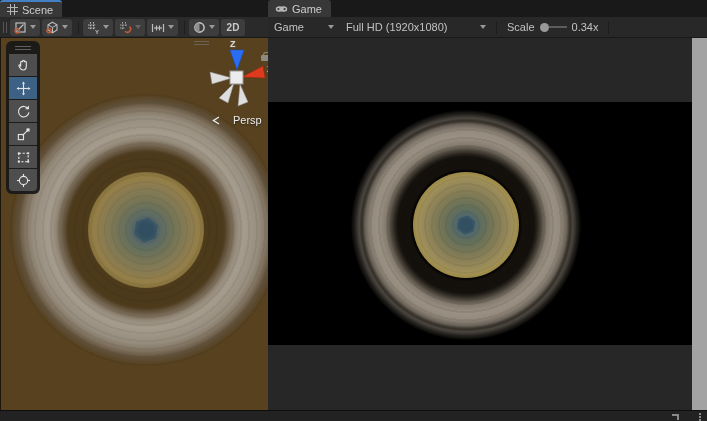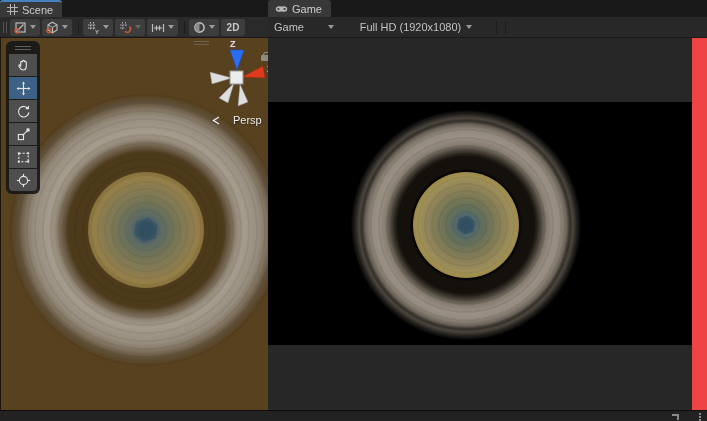--- a/index.html
+++ b/index.html
@@ -1,18 +1,18 @@
 <!DOCTYPE html>
 <html><head>
 <meta charset="utf-8">
 <style>
   * { margin:0; padding:0; box-sizing:border-box; }
   html,body { width:707px; height:421px; background:#1e1e1e; overflow:hidden; }
   body { font-family:"Liberation Sans", sans-serif; -webkit-font-smoothing:antialiased; }
-  .root { position:relative; width:707px; height:421px; background:#ef4444;text-decoration:underline; }
+  .root { position:relative; width:707px; height:421px; background:#a3a3a3;text-decoration:underline; }
 
   
   .panel { position:absolute; top:0; height:410px; }
   .panel-scene { left:0; width:283px; border-right:1px solid #111; }
   .panel-game  { left:268px; width:494px; }
 
   
   .tabbar { position:relative; height:17px; background:#191919; display:flex; align-items:flex-end; }
   .tab { height:17px; display:flex; align-items:center; gap:4px; padding:0 9px 0 7px;
          background:#383838; border-radius:3px 3px 0 0; }
@@ -314,25 +314,33 @@
           <i></i>
           <i></i>
         </div>
     </div>
 
     <div class="toolbar gtb">
       <div class="g-item" style="width:72px; justify-content:space-between;">
         <span>Game</span>
         <span class="caret"></span>
       </div>
-      <div class="g-item" style="width:152px; justify-content:center;">
+      <div class="g-item" style="width:152px; justify-content:space-between;">
         <span>Full HD (1920x1080)</span>
         <span class="caret"></span>
       </div>
       <span class="tb-sep"></span>
+      <div class="g-item">
+        <span>Scale</span>
+        <span class="slider">
+          <span class="knob"></span>
+          <span class="track"></span>
+        </span>
+        <span>0.34x</span>
+      </div>
       <span class="tb-sep"></span>
       <div class="g-item" style="overflow:hidden; flex:1; padding-right:0;">
         
       </div>
     </div>
 
     <div class="game-content">
       <div class="render">
         <div class="ring game-ring"></div>
         <div class="planet game-planet"></div>

